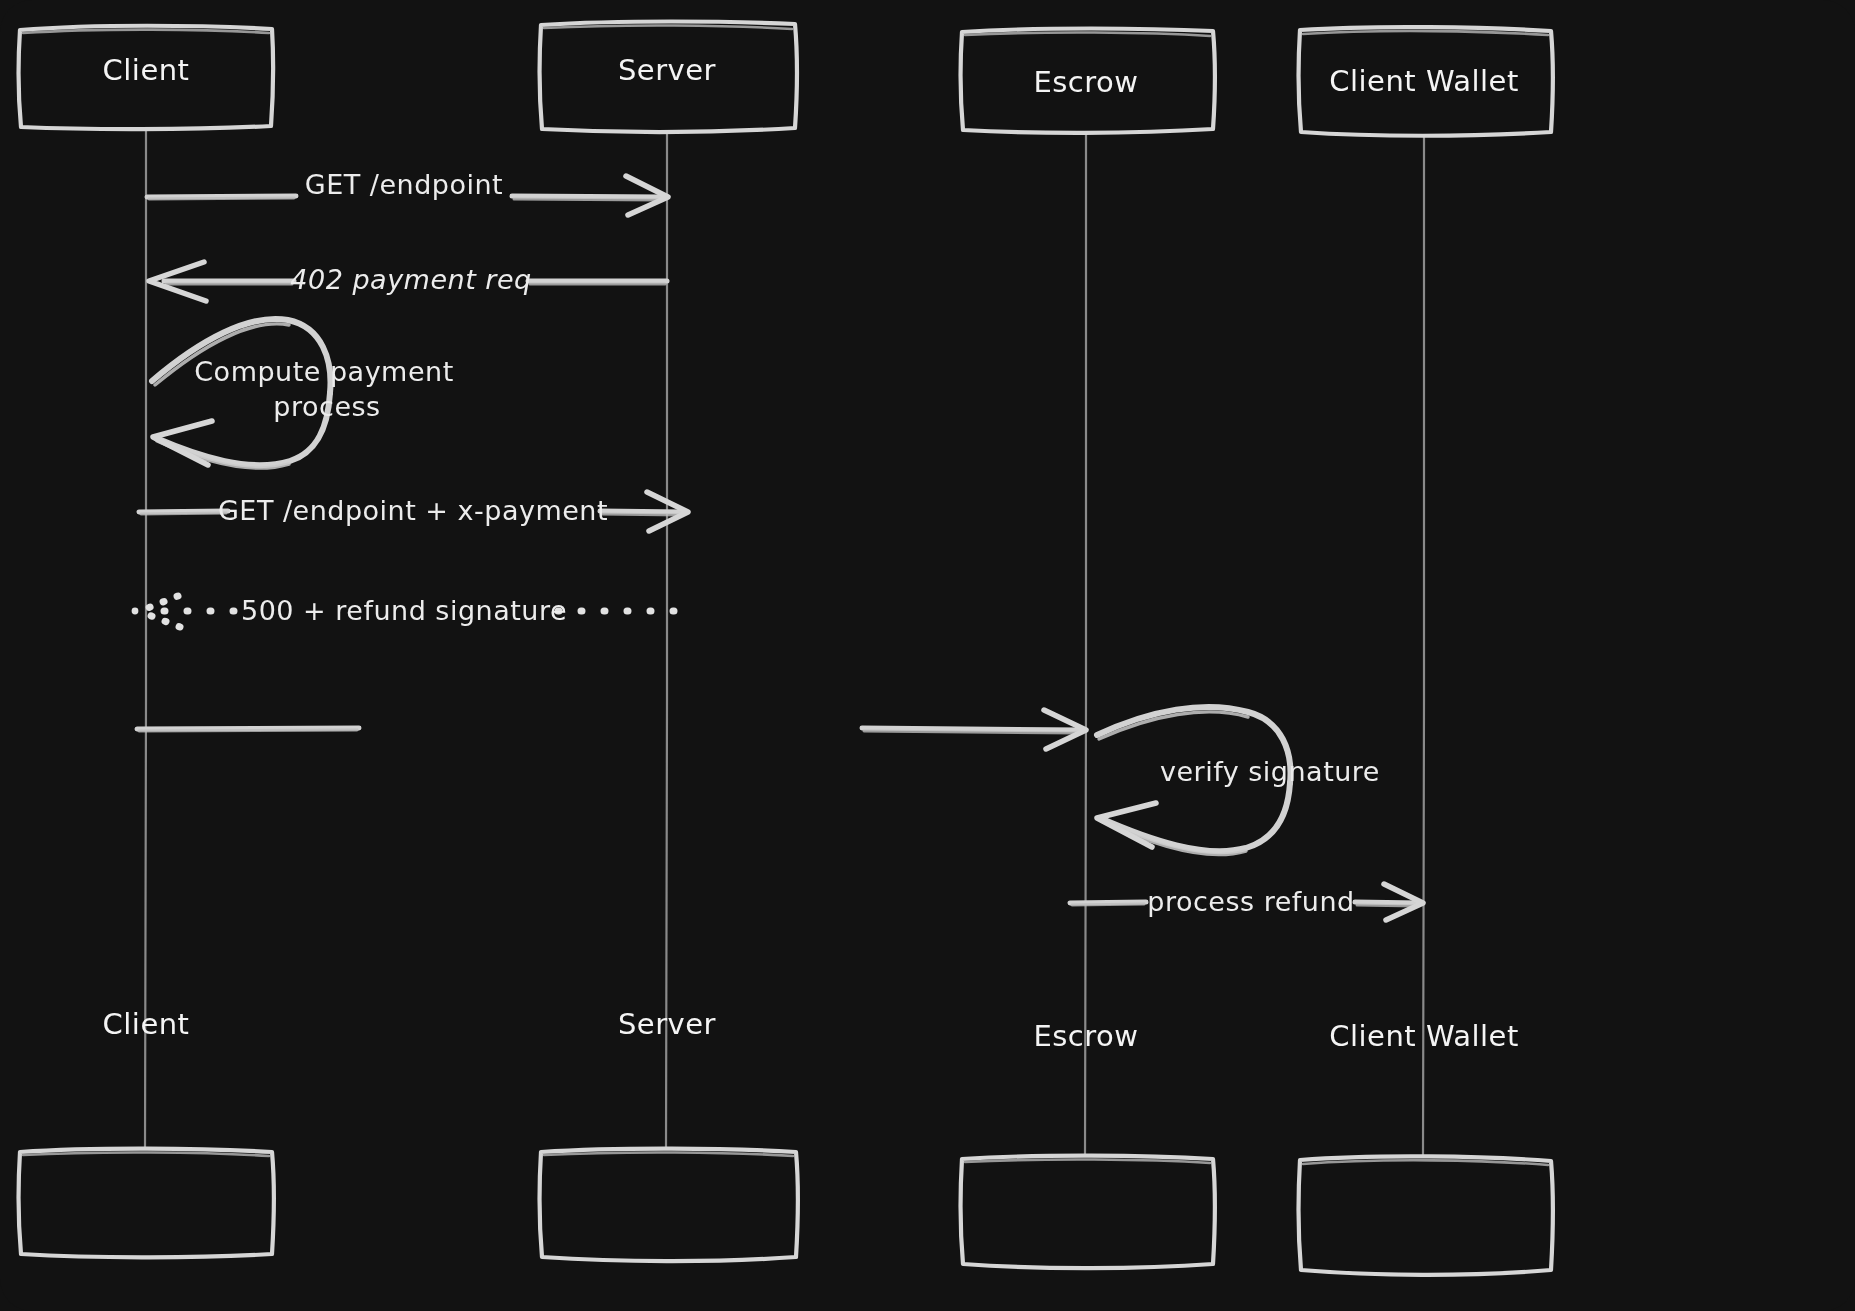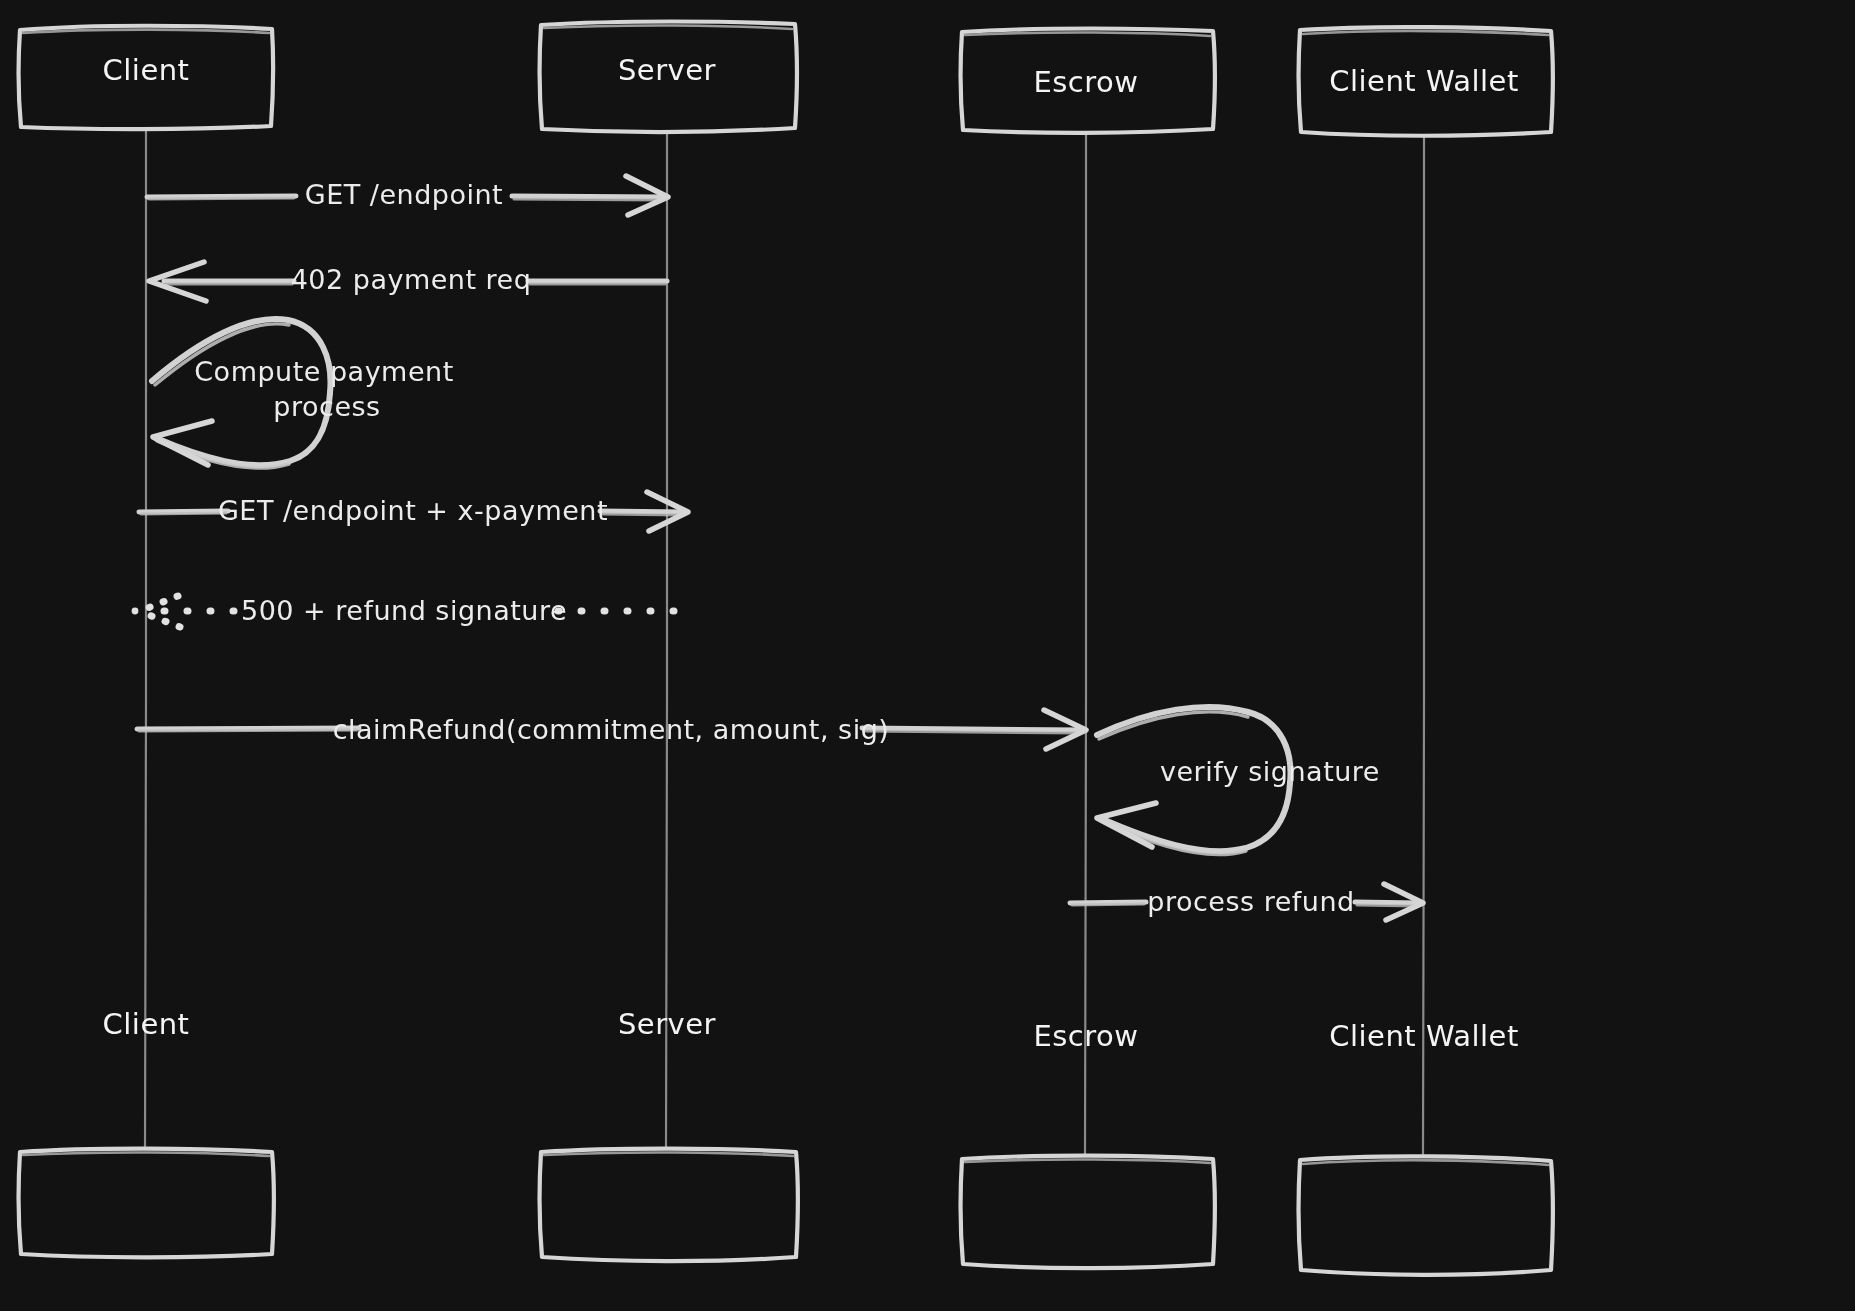--- a/index.html
+++ b/index.html
@@ -226,30 +226,29 @@
   <div class="label-html actor" style="left:146px; top:70px;">Client</div>
   <div class="label-html actor" style="left:667px; top:70px;">Server</div>
   <div class="label-html actor" style="left:1086px; top:82px;">Escrow</div>
   <div class="label-html actor" style="left:1424px; top:81px;">Client Wallet</div>
 
   <div class="label-html actor" style="left:146px; top:1024px;">Client</div>
   <div class="label-html actor" style="left:667px; top:1024px;">Server</div>
   <div class="label-html actor" style="left:1086px; top:1036px;">Escrow</div>
   <div class="label-html actor" style="left:1424px; top:1036px;">Client Wallet</div>
 
-  <div class="label-html" style="left:404px; top:194px;">GET /endpoint</div>
-
-  <div class="label-html" style="left:411px; top:279px;">402 payment req</div>
+  <div class="label-html" style="left:404px; top:184px;">GET /endpoint</div>
+
+  <div class="label-html" style="left:411px; top:279px;font-style:italic;">402 payment req</div>
 
   <div class="label-html" style="left:324px; top:371px;text-align:center;">Compute payment</div>
   <div class="label-html" style="left:327px; top:406px;">process</div>
 
   <div class="label-html" style="left:413px; top:510px;">GET /endpoint + x-payment</div>
 
   <div class="label-html" style="left:404px; top:610px;">500 + refund signature</div>
 
-  <div class="label-html" style="left:611px; top:729px;">claimRefund(commitment, amount, sig)</div>
 
   <div class="label-html" style="left:1270px; top:771px;text-align:right;">verify signature</div>
 
   <div class="label-html" style="left:1251px; top:901px;">process refund</div>
 
 </div>
 
 </body></html>

